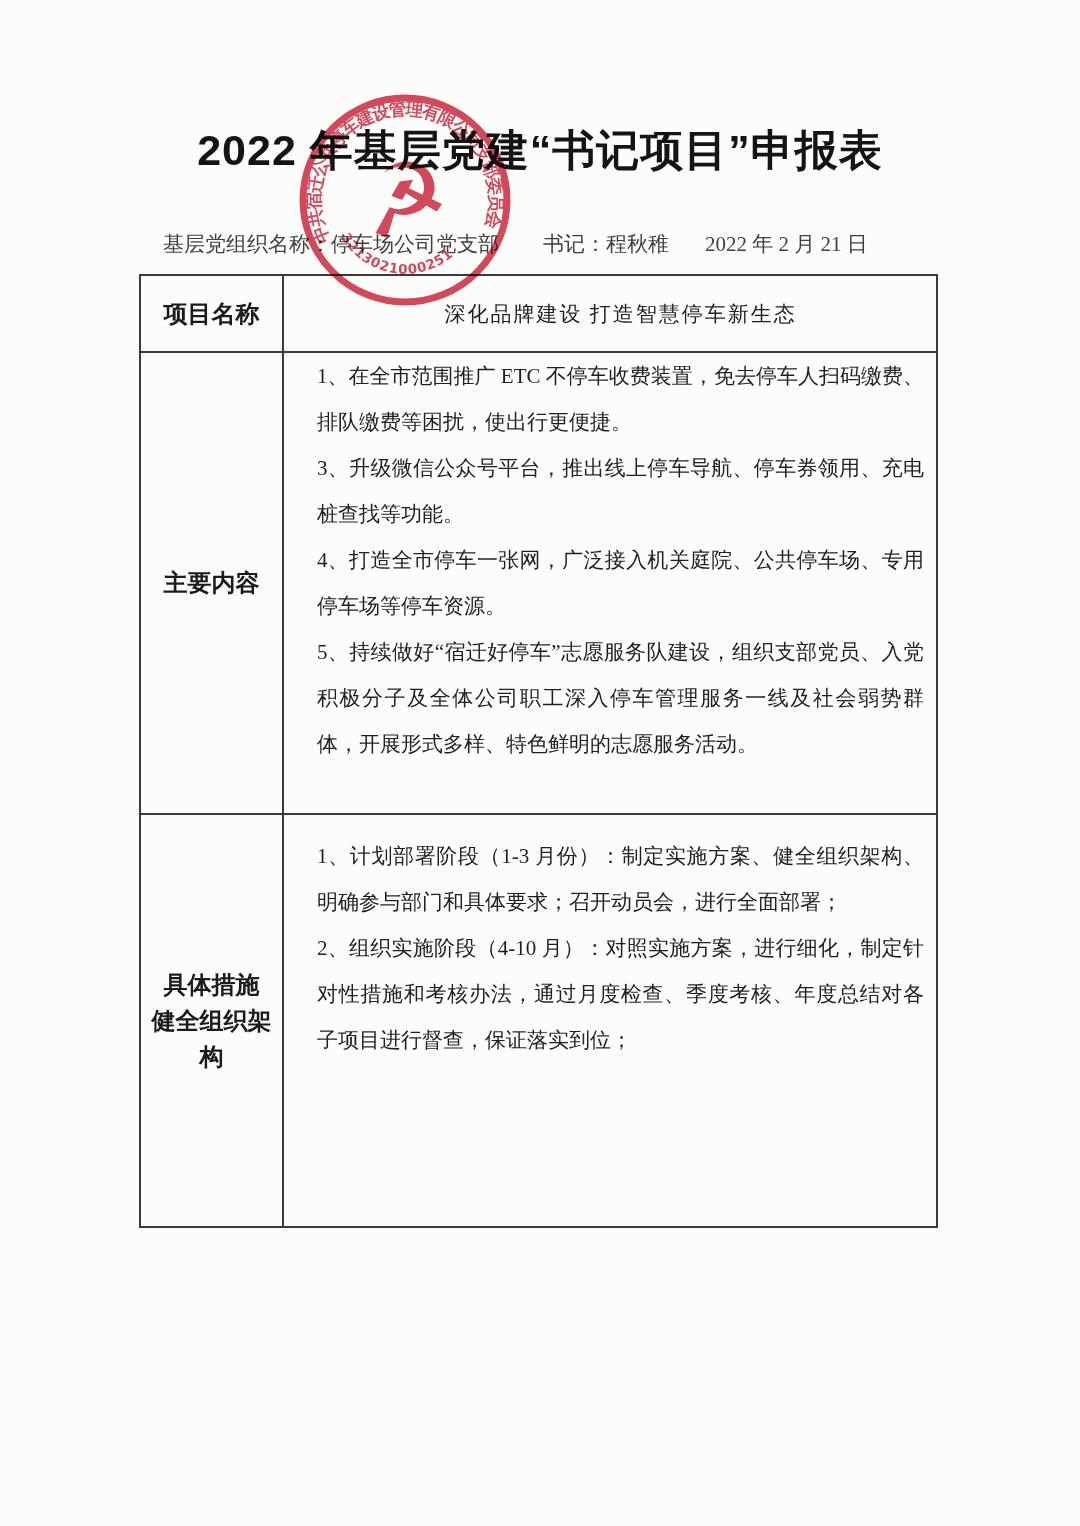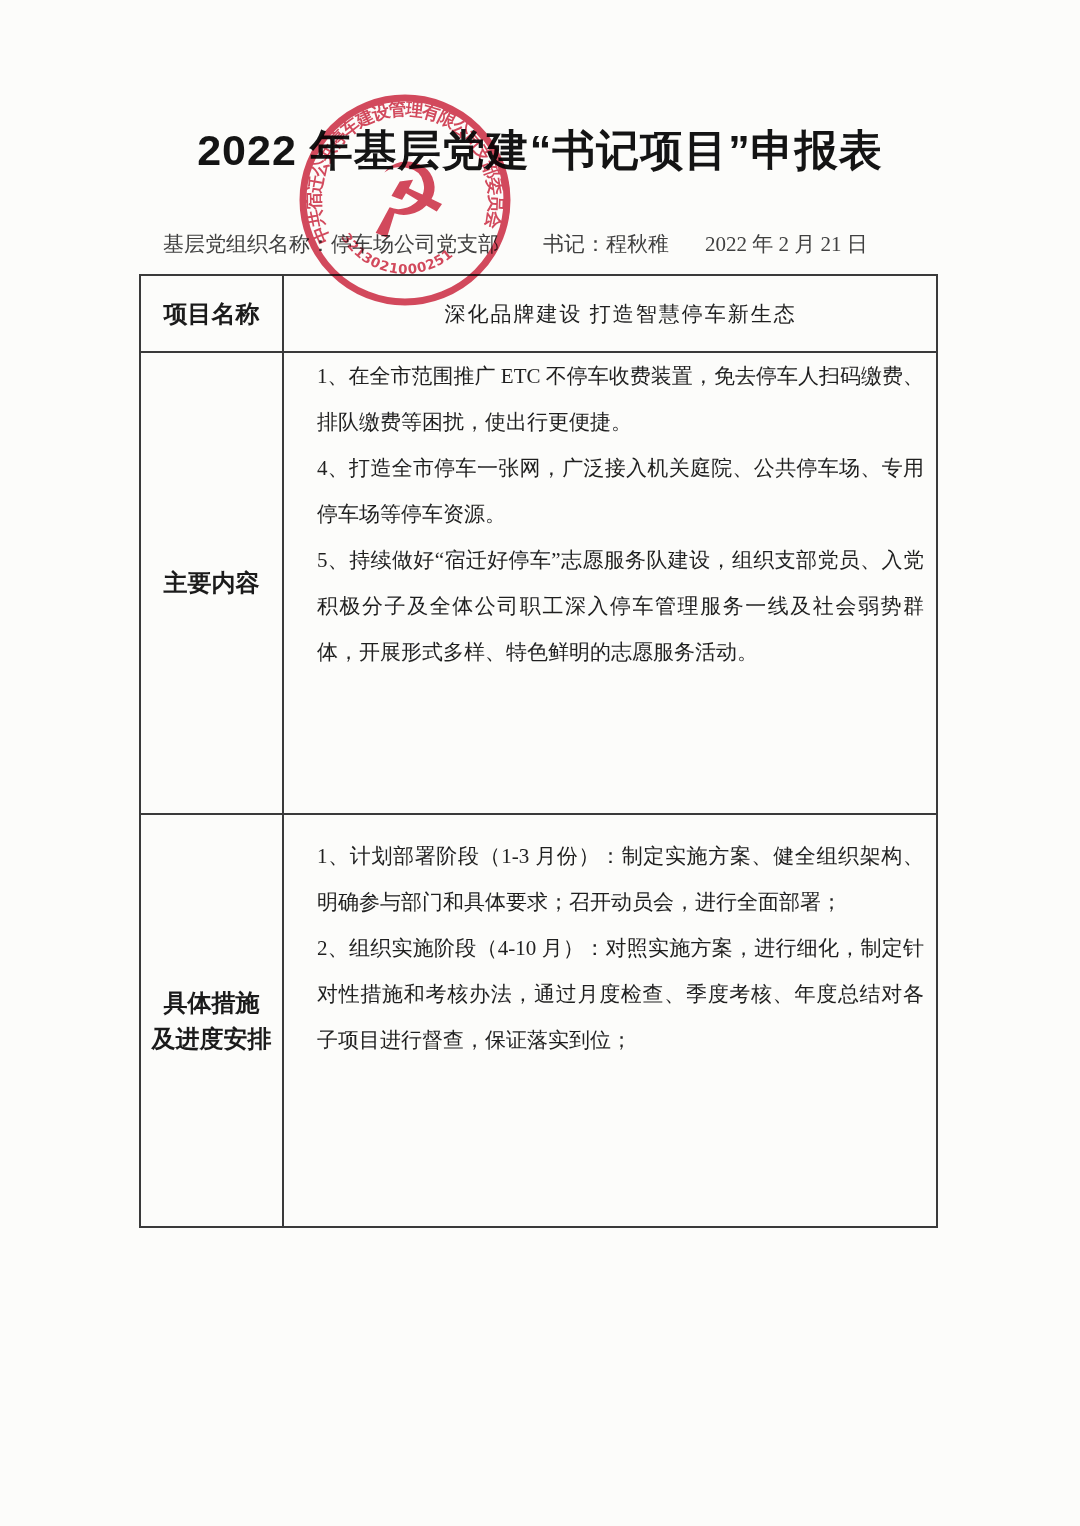--- a/index.html
+++ b/index.html
@@ -114,28 +114,29 @@
         <div class="t-content">
           <p>深化品牌建设 打造智慧停车新生态</p>
         </div>
       </div>
       <div class="t-row">
         <div class="t-label">
           <div>主要内容</div>
         </div>
         <div class="t-content">
           <p>1、在全市范围推广 ETC 不停车收费装置，免去停车人扫码缴费、排队缴费等困扰，使出行更便捷。</p>
+          <p>3、升级微信公众号平台，推出线上停车导航、停车券领用、充电桩查找等功能。</p>
           <p>4、打造全市停车一张网，广泛接入机关庭院、公共停车场、专用停车场等停车资源。</p>
           <p>5、持续做好“宿迁好停车”志愿服务队建设，组织支部党员、入党积极分子及全体公司职工深入停车管理服务一线及社会弱势群体，开展形式多样、特色鲜明的志愿服务活动。</p>
         </div>
       </div>
       <div class="t-row">
         <div class="t-label">
           <div>具体措施</div>
-          <div>及进度安排</div>
+          <div>健全组织架构</div>
         </div>
         <div class="t-content">
           <p>1、计划部署阶段（1-3 月份）：制定实施方案、健全组织架构、明确参与部门和具体要求；召开动员会，进行全面部署；</p>
           <p>2、组织实施阶段（4-10 月）：对照实施方案，进行细化，制定针对性措施和考核办法，通过月度检查、季度考核、年度总结对各子项目进行督查，保证落实到位；</p>
         </div>
       </div>
     </div>
 
   <svg class="stamp" viewBox="0 0 240 240" xmlns="http://www.w3.org/2000/svg">
     <circle cx="120" cy="120" r="102" fill="none" stroke="#cf3148" stroke-width="7"></circle>

